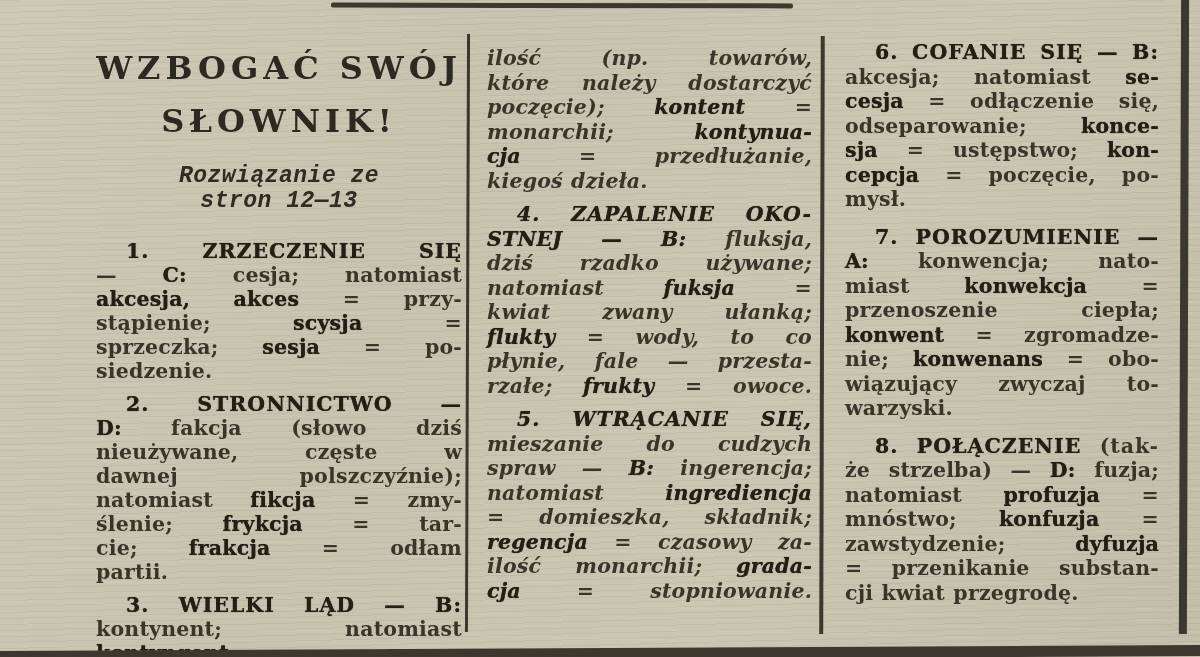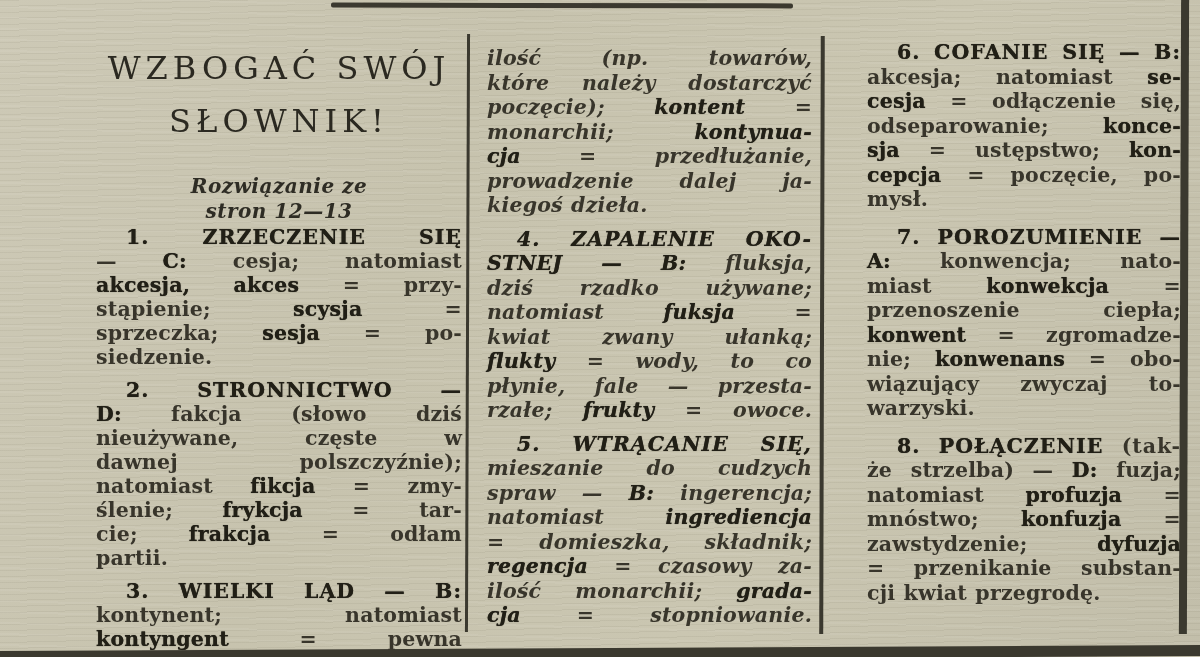--- a/index.html
+++ b/index.html
@@ -9,29 +9,29 @@
     background-image:
       repeating-linear-gradient(178.5deg, rgba(80,75,55,0.07) 0px, rgba(80,75,55,0.07) 1px, rgba(0,0,0,0) 1px, rgba(0,0,0,0) 6px),
       repeating-linear-gradient(1.5deg, rgba(255,255,248,0.06) 0px, rgba(255,255,248,0.06) 2px, rgba(0,0,0,0) 2px, rgba(0,0,0,0) 11px),
       linear-gradient(115deg, #cdc9b6 0%, #c7c3ae 35%, #cac6b1 65%, #c2beaa 100%);
     font-family:"DejaVu Serif","Liberation Serif",serif;
     color: var(--ink, #38352b);
   }
   .col { position:absolute; }
   #col0 { left:96px;  top:34px; width:366px; }
   #col1 { left:487px; top:46px; width:325px;font-style:italic; }
-  #col2 { left:845px; top:40px; width:314px;margin-left:22px; }
+  #col2 { left:845px; top:40px; width:314px; }
 
   .block.title {
-    text-align:center; font-weight:normal; font-size:32px; line-height:53px;
-    letter-spacing:5px; color:#2b2921; margin:8px 0 26px 0;
+    text-align:center; font-weight:bold; font-size:32px; line-height:53px;
+    letter-spacing:5px; color:#2b2921; margin:8px 0 16px 0;
   }
   .block.subtitle {
-    text-align:center; font-style:italic; font-weight:bold; font-size:20px;
-    line-height:25px; letter-spacing:0.5px; color:#2e2c24; margin:0 0 1px 0;
+    text-align:center; font-style:italic; font-weight:bold; font-size:23px;
+    line-height:25px; letter-spacing:0.5px; color:#2e2c24; margin:0 0 25px 0;font-family:Liberation Mono, monospace;
   }
   .block.entry { margin:0 0 9px 0; }
   #col2 .block.entry { margin-bottom:13px; }
 
   .ln {
     font-size:20.5px; line-height:24.5px; font-weight:600;
     text-align:justify; text-align-last:left; letter-spacing:0.2px;
     word-spacing:1px;
   }
   #col0 .ln { line-height:24px; }
@@ -87,21 +87,20 @@
       </div>
     </div>
   <div class="rule vrule1"></div>
   <div class="col" id="col1">
       <div class="block entry">
         <div class="ln j"><span class="r">ilość (np. towarów,</span></div>
         <div class="ln j"><span class="r">które należy dostarczyć</span></div>
         <div class="ln j"><span class="r">poczęcie); </span><span class="b">kontent</span><span class="r"> =</span></div>
         <div class="ln j"><span class="r">monarchii; </span><span class="b">kontynua-</span></div>
         <div class="ln j"><span class="b">cja</span><span class="r"> = przedłużanie,</span></div>
-        <div class="ln j"><span class="r">prowadzenie dalej ja-</span></div>
         <div class="ln"><span class="r">kiegoś dzieła.</span></div>
       </div>
       <div class="block entry">
         <div class="ln j ind hdr"><span class="b">4. ZAPALENIE OKO-</span></div>
         <div class="ln j"><span class="b">STNEJ — B:</span><span class="r"> fluksja,</span></div>
         <div class="ln j"><span class="r">dziś rzadko używane;</span></div>
         <div class="ln j"><span class="r">natomiast </span><span class="b">fuksja</span><span class="r"> =</span></div>
         <div class="ln j"><span class="r">kwiat zwany ułanką;</span></div>
         <div class="ln j"><span class="b">flukty</span><span class="r"> = wody, to co</span></div>
         <div class="ln j"><span class="r">płynie, fale — przesta-</span></div>

